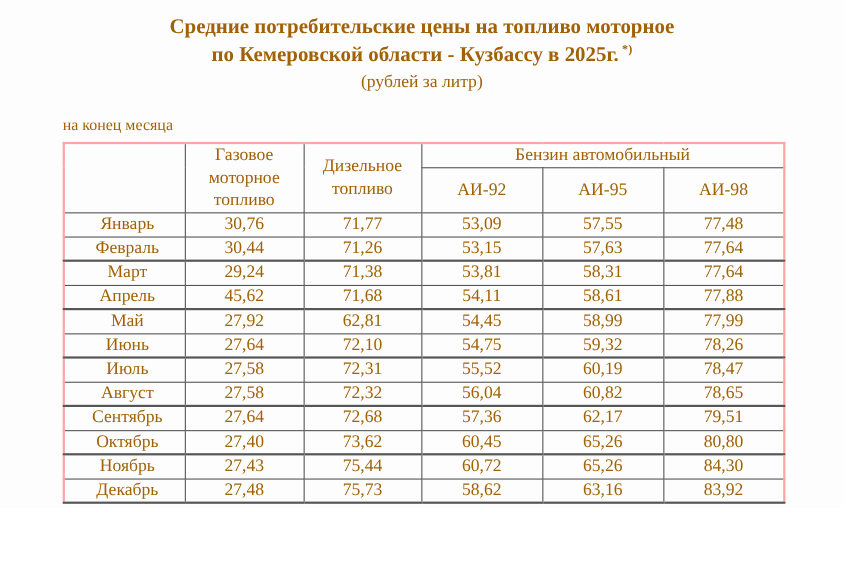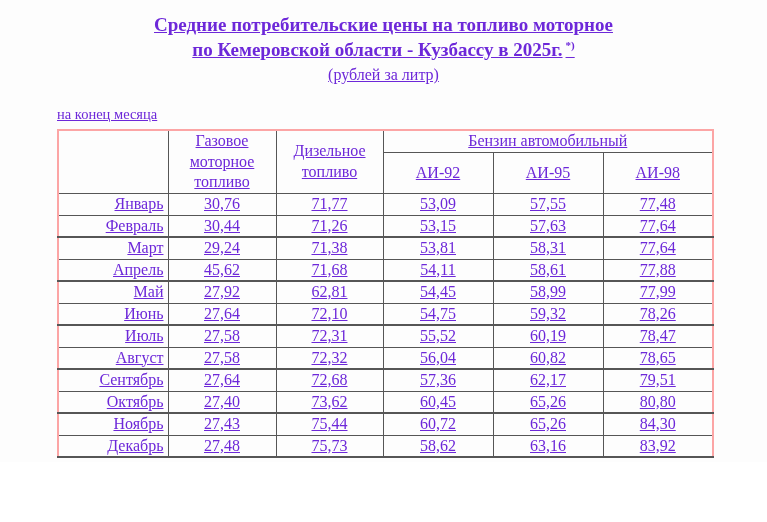--- a/index.html
+++ b/index.html
@@ -2,23 +2,22 @@
 <html><head>
 <meta charset="utf-8">
 <style>
   * { margin:0; padding:0; box-sizing:border-box; }
   html,body { background:#ffffff; }
   .page {
     position:relative;
     width:767px; height:462px;
     background:#fdfdfd;
     font-family:"Liberation Serif","DejaVu Serif",serif;
-    color:#6d28d9;
+    color:#a16207;
     overflow:hidden;
-    text-decoration:underline;
   }
   .title-block { padding-top:12px; text-align:center; }
   .title-line { font-size:19px; font-weight:bold; line-height:1.32; }
   .title-sup { font-size:11px; vertical-align:super; margin-left:3px; font-weight:bold; }
   .subtitle { font-size:16px; font-weight:normal; margin-top:4px; }
   .corner-note {
     width:655px; margin:22px 0 6px 57px;
     text-align:left; font-size:14.5px;
   }
   table.prices {
@@ -33,21 +32,21 @@
     font-weight:normal;
     font-size:16px;
     text-align:center;
     vertical-align:middle;
     padding:0 4px;
     line-height:1.28;
   }
   thead tr.group-row th { height:22px; }
   thead tr.grade-row th { height:40px; }
   tbody td { height:22px; }
-  tbody td.month { text-align:right; padding-left:9px; }
+  tbody td.month { text-align:center; padding-left:9px; }
   
   tbody tr:nth-child(even) td { border-bottom-width:2px; }
   .footnote { margin:17px 0 0 45px; font-size:15px; }
 </style>
 </head>
 <body>
 
 <div class="page">
 
   <div class="title-block">

